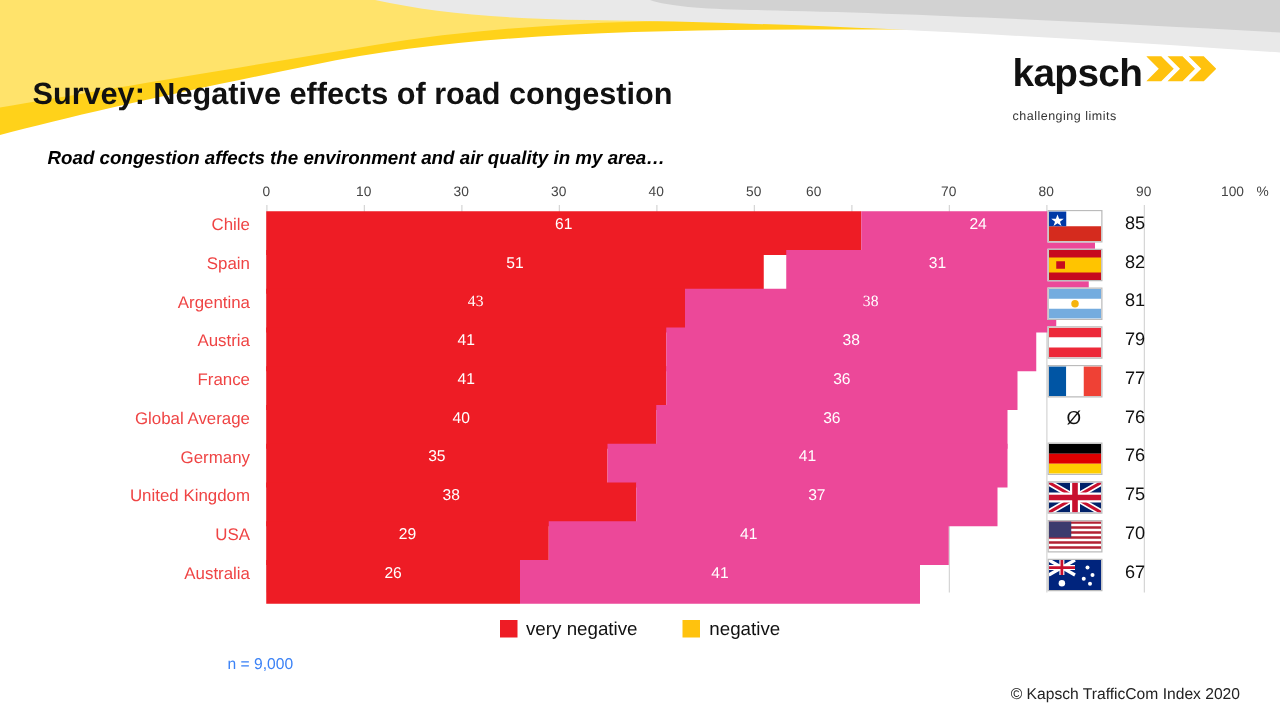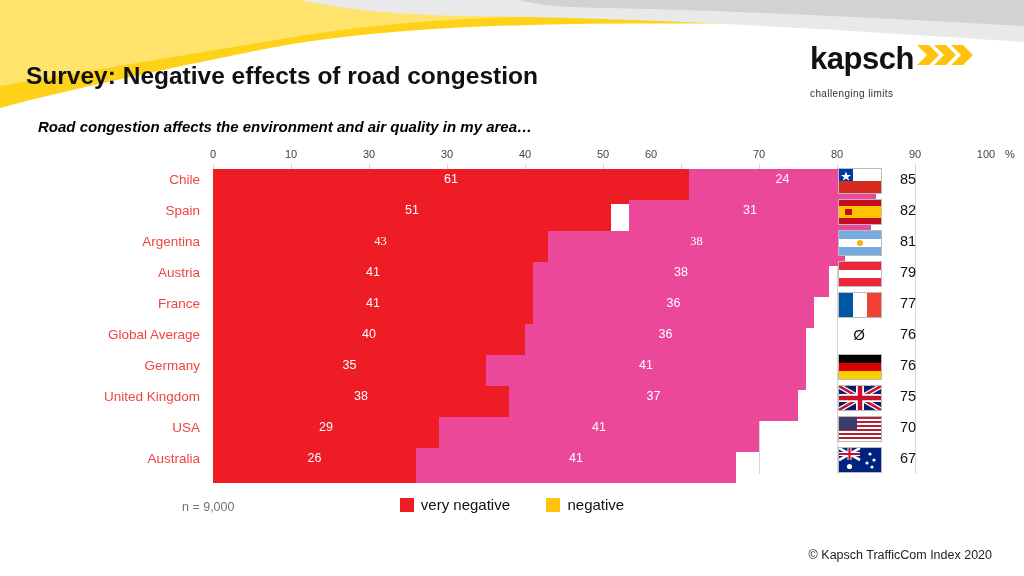--- a/index.html
+++ b/index.html
@@ -181,23 +181,23 @@
     width: 42px;
     height: 24px;
     line-height: 24px;
     text-align: center;
     font-size: 15px;
     color: #111111;
   }
   .sample {
     position: absolute;
     left: 182px;
-    top: 500px;
+    top: 524px;
     font-size: 12.5px;
-    color: #737373;
+    color: #3b82f6;
   }
   .legend {
     position: absolute;
     left: 0;
     top: 495px;
     width: 1024px;
     text-align: center;
   }
   .legend-item {
     display: inline-block;

